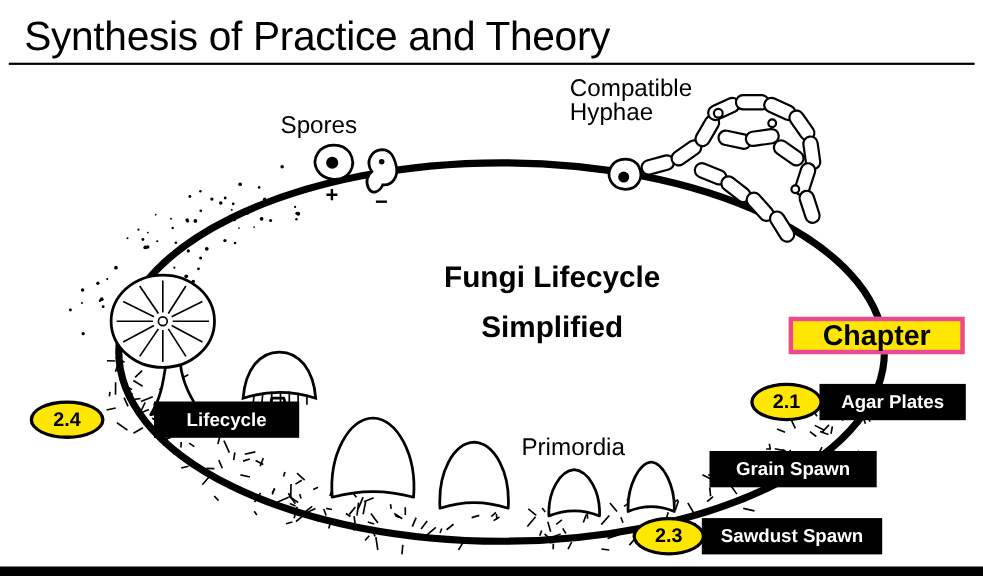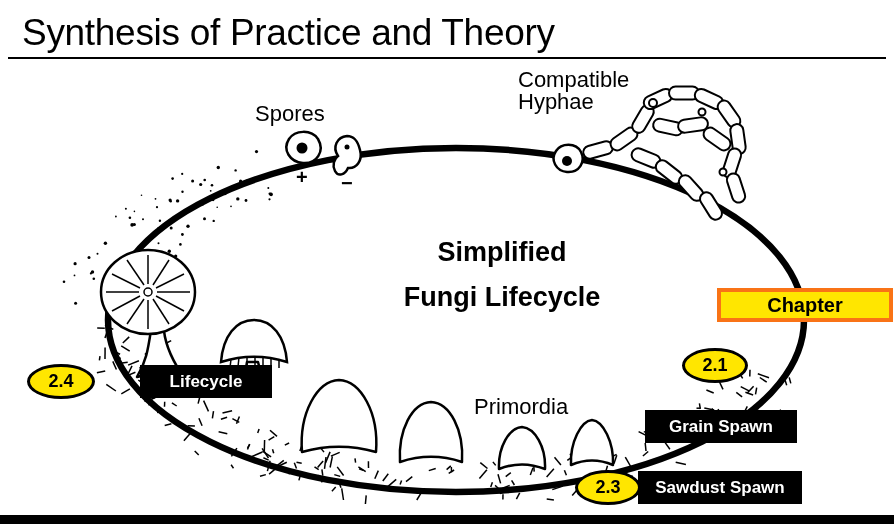--- a/index.html
+++ b/index.html
@@ -12,24 +12,24 @@
   .rule { position:absolute; left:8px; top:57px; width:878px; height:2px; background:#000; }
   .bottom-bar { position:absolute; left:0; bottom:0; width:894px; height:9px; background:#000; }
 
   svg.art { position:absolute; left:0; top:0; }
   text.mating { font:bold 20px "Liberation Sans", sans-serif; }
 
   .lbl { position:absolute; font-size:22px; line-height:22px; color:#000; white-space:nowrap; }
   .center-title { position:absolute; left:312px; top:230px; width:380px; text-align:center;
                   font-size:27px; font-weight:bold; line-height:45px; color:#000; }
 
-  .chapter-box { position:absolute; left:717px; top:288px; width:176px; height:34px;
-                 background:var(--yellow); border:4px solid #f97316;
+  .chapter-box { position:absolute; left:717px; top:288px; width:160px; height:34px;
+                 background:var(--yellow); border:4px solid #ec4899;
                  display:flex; align-items:center; justify-content:center;
-                 font-size:20px; font-weight:bold; }
+                 font-size:26px; font-weight:bold; }
 
   .row { position:absolute; display:flex; align-items:center; }
   .badge { width:66px; height:35px; flex:none; border:3.5px solid #000; border-radius:50%;
            background:var(--yellow); display:flex; align-items:center; justify-content:center;
            font-weight:bold; font-size:18px; position:relative; z-index:2; }
   .chip { margin-left:-3px; height:33px; flex:none; background:#000; color:#fff;
           font-weight:bold; font-size:17px; display:flex; align-items:center; justify-content:center; }
   .row-21 { left:682px; top:348px; } .row-21 .chip { width:133px; }
   .row-22 { left:648px; top:410px; } .row-22 .chip { width:152px; }
   .row-23 { left:575px; top:470px; } .row-23 .chip { width:164px; }
@@ -398,28 +398,29 @@
 
   <div class="lbl" style="left:518px; top:69px;">
     <div>Compatible</div>
     <div>Hyphae</div>
   </div>
 
 
   <div class="lbl" style="left:474px; top:396px;">Primordia</div>
 
   <div class="center-title">
+    <div>Fungi Lifecycle</div>
     <div>Simplified</div>
-    <div>Fungi Lifecycle</div>
   </div>
 
   <div class="chapter-box">Chapter</div>
 
   <div class="row row-21">
     <div class="badge">2.1</div>
+    <div class="chip">Agar Plates</div>
   </div>
 
   <div class="row row-22">
     <div class="chip">Grain Spawn</div>
   </div>
 
   <div class="row row-23">
     <div class="badge">2.3</div>
     <div class="chip">Sawdust Spawn</div>
   </div>

